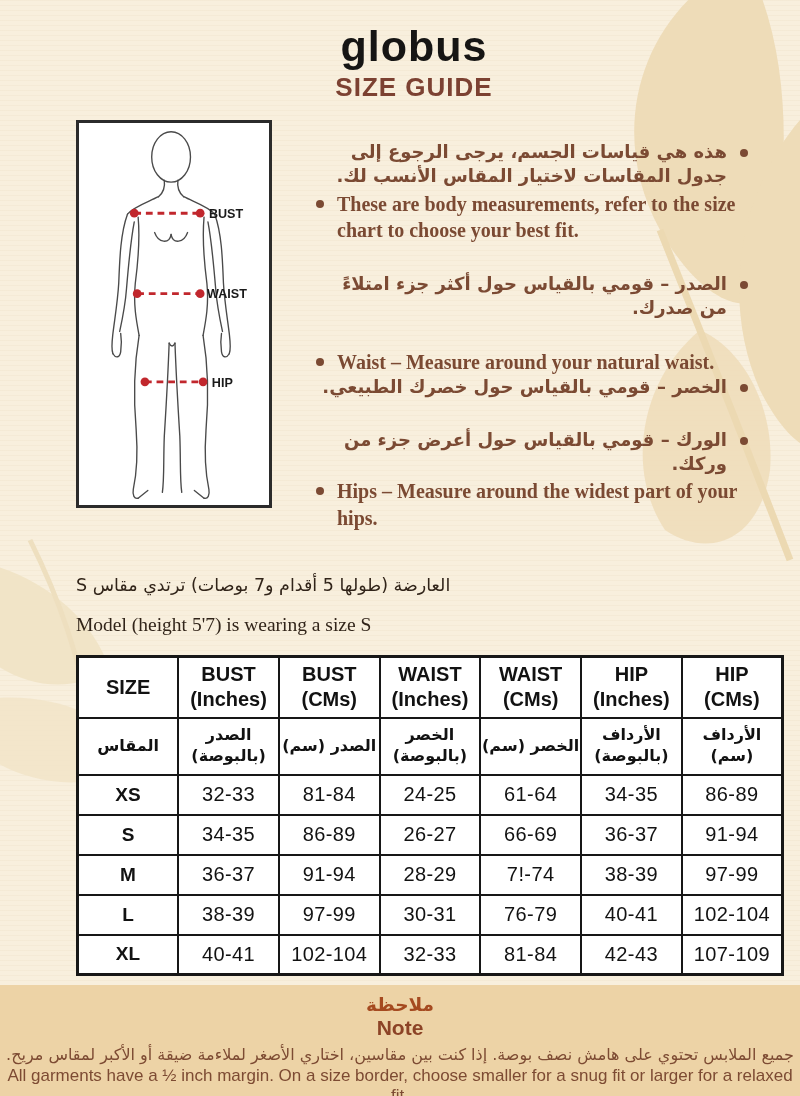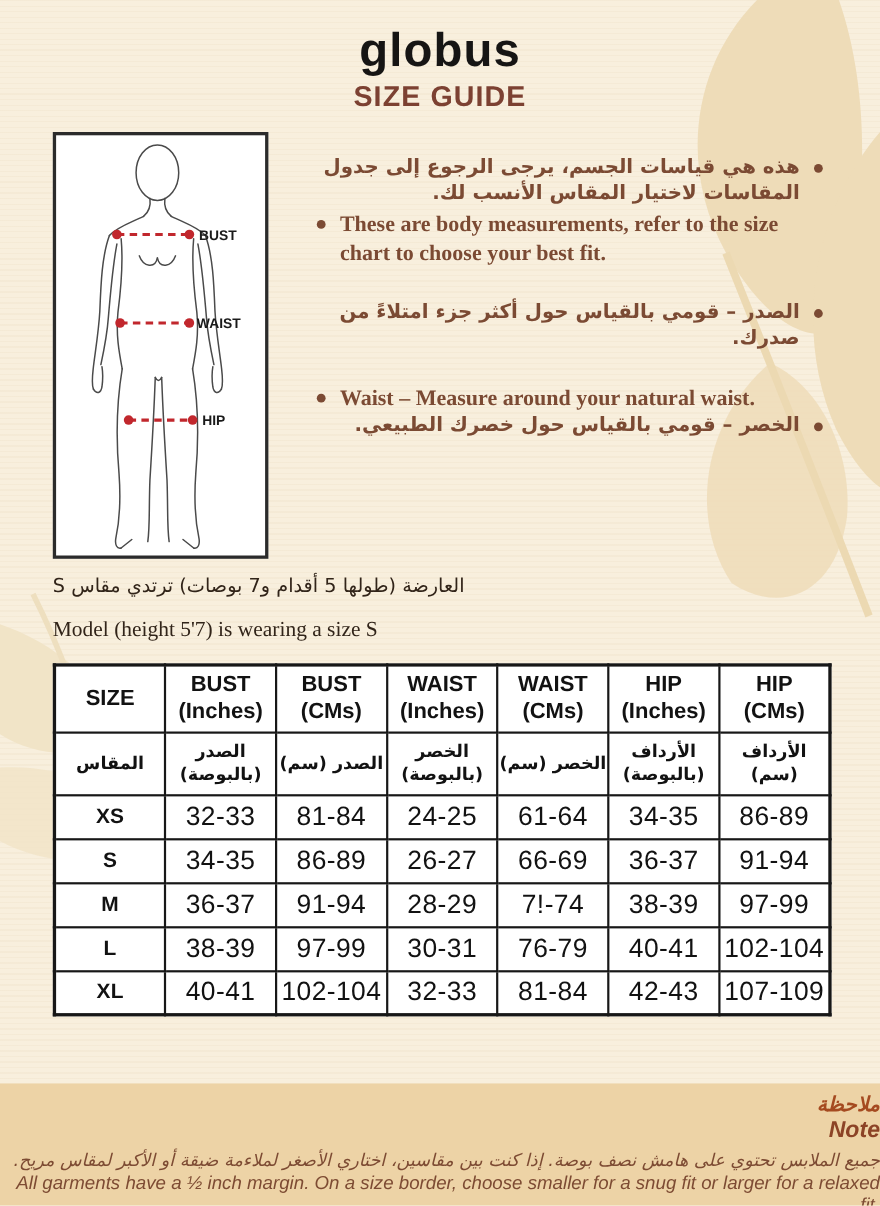--- a/index.html
+++ b/index.html
@@ -9,20 +9,21 @@
     background: #f8efdd;
     position: relative;
     overflow: hidden;
   }
   .page {
     position: relative; width: 800px; height: 1096px;
     background:
       repeating-linear-gradient(180deg, rgba(214,190,150,0.10) 0 1px, rgba(0,0,0,0) 1px 5px),
       #f8efdd;
     overflow: hidden;
+    padding-left: 28px;
   }
   .decor { position: absolute; inset: 0; z-index: 0; pointer-events: none; }
   .layer { position: relative; z-index: 1; }
 
   
   header { text-align: center; padding-top: 22px; }
   .brand { font-size: 43px; font-weight: 600; letter-spacing: 1px; color: #161514; }
   .title { font-size: 26px; font-weight: 700; letter-spacing: 1px; color: #7c4132; margin-top: 1px; }
 
   
@@ -56,27 +57,27 @@
     border: 2px solid #171717; text-align: center; vertical-align: middle; color: #121212;
   }
   .size-table thead tr.en th {
     height: 61px; font-size: 20px; font-weight: 700; line-height: 1.25; white-space: pre-line;
     font-family: "Liberation Sans", sans-serif;
   }
   .size-table thead tr.ar th {
     height: 57px; font-size: 16px; font-weight: 700; line-height: 1.3; white-space: pre-line;
     direction: rtl; font-family: "DejaVu Sans", sans-serif;
   }
-  .size-table tbody td { height: 40px; font-size: 24px; letter-spacing: 0.4px; }
+  .size-table tbody td { height: 40px; font-size: 20px; letter-spacing: 0.4px; }
   .size-table tbody td.size-cell { font-weight: 700; font-size: 19px; letter-spacing: 0.2px; }
 
   
   .note-band {
     position: absolute; left: 0; bottom: 0; width: 800px; height: 111px;
-    background: #edd3a6; text-align: right; padding-top: 9px; z-index: 1; font-style: italic;
+    background: #edd3a6; text-align: center; padding-top: 9px; z-index: 1;
   }
   .note-title-ar { font-family: "DejaVu Sans", sans-serif; font-weight: 700; font-size: 18.5px; color: #a54a20; }
   .note-title-en { font-weight: 700; font-size: 21px; color: #8c4326; margin-top: 1px; }
   .note-body-ar { direction: rtl; font-family: "DejaVu Sans", sans-serif; font-size: 16px; color: #7d4b33; margin-top: 5px; }
   .note-body-en { font-size: 17px; color: #7d4b33; margin-top: 2px; }
 </style>
 </head>
 <body>
 
 <div class="page">
@@ -156,20 +157,24 @@
             <div class="b ar">هذه هي قياسات الجسم، يرجى الرجوع إلى جدول المقاسات لاختيار المقاس الأنسب لك.</div>
             <div class="b en">These are body measurements, refer to the size chart to choose your best fit.</div>
           </div>
           <div class="bullet-group">
             <div class="b ar">الصدر – قومي بالقياس حول أكثر جزء امتلاءً من صدرك.</div>
           </div>
           <div class="bullet-group">
             <div class="b en">Waist – Measure around your natural waist.</div>
             <div class="b ar">الخصر – قومي بالقياس حول خصرك الطبيعي.</div>
           </div>
+          <div class="bullet-group">
+            <div class="b ar">الورك – قومي بالقياس حول أعرض جزء من وركك.</div>
+            <div class="b en">Hips – Measure around the widest part of your hips.</div>
+          </div>
         </div>
     </div>
 
     <div class="model-note">
       <div class="model-ar">العارضة (طولها 5 أقدام و7 بوصات) ترتدي مقاس S</div>
       <div class="model-en">Model (height 5'7) is wearing a size S</div>
     </div>
 
     <table class="size-table">
       <thead>

